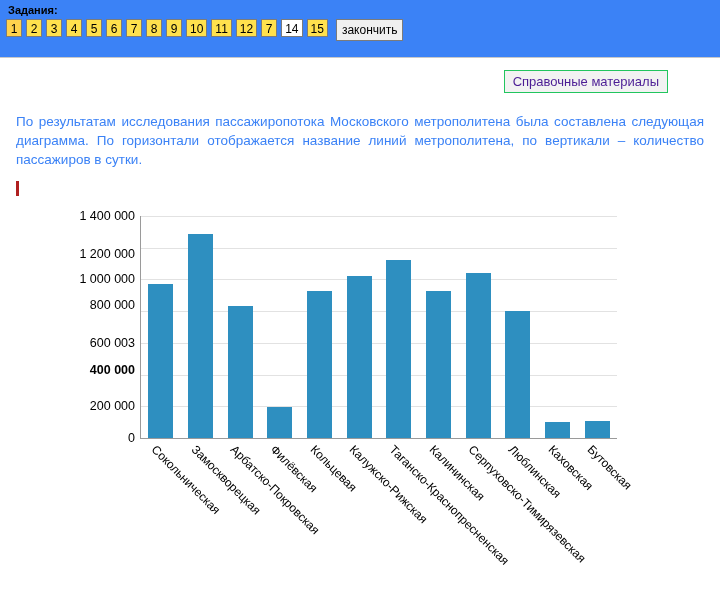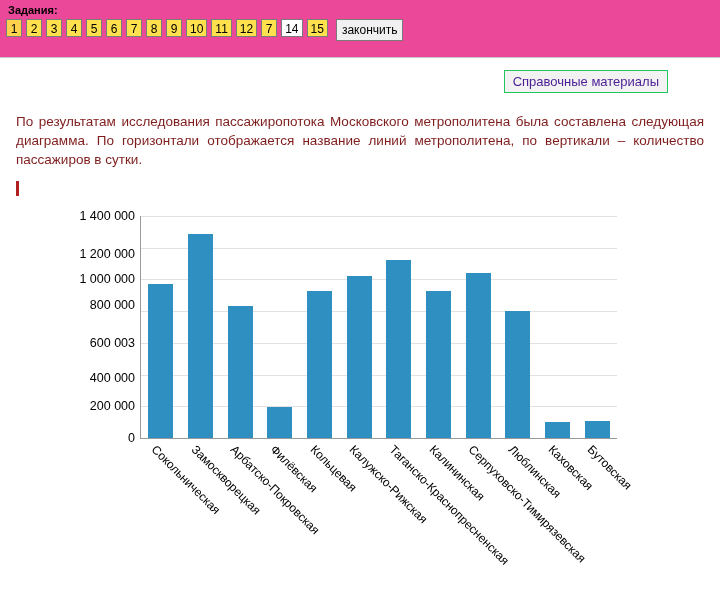--- a/index.html
+++ b/index.html
@@ -12,21 +12,21 @@
     background: #ffffff;
     font-family: "Liberation Sans", sans-serif;
     font-size: 13px;
     color: #000000;
     overflow: hidden;
     position: relative;
   }
 
   
   .taskbar {
-    background: #ec4899;
+    background: #3b82f6;
     border-bottom: 1px solid #c8c8c8;
     padding: 4px 6px 8px 6px;
     height: 58px;
     box-sizing: border-box;
   }
   .taskbar-label {
     font-size: 11px;
     font-weight: bold;
     color: #000;
     margin: 0 0 3px 2px;
@@ -98,21 +98,21 @@
   
   .content {
     padding: 0 16px;
     box-sizing: border-box;
   }
   .intro {
     font-size: 13.5px;
     line-height: 19px;
     text-align: justify;
     margin: 8px 0 0 0;
-    color: #7f1d1d;
+    color: #3b82f6;
   }
   .question-row {
     display: flex;
     align-items: flex-start;
     margin: 10px 0 0 0;
   }
   .q-bar {
     width: 3px;
     height: 15px;
     background: #b02020;
@@ -236,21 +236,21 @@
   </div>
 
   <div class="chart-wrap">
     <div class="plot">
       <div class="gridlines">
           <div class="gridline" style="top: 222px; background: transparent;"></div>
           <div class="ytick-label" style="top: 222px;">0</div>
           <div class="gridline" style="top: 190.286px;"></div>
           <div class="ytick-label" style="top: 190.286px;">200 000</div>
           <div class="gridline" style="top: 158.571px;"></div>
-          <div class="ytick-label" style="top: 162px;">400 000</div>
+          <div class="ytick-label" style="top: 154px; font-weight: bold;">400 000</div>
           <div class="gridline" style="top: 126.857px;"></div>
           <div class="ytick-label" style="top: 126.857px;">600 003</div>
           <div class="gridline" style="top: 95.1429px;"></div>
           <div class="ytick-label" style="top: 89px;">800 000</div>
           <div class="gridline" style="top: 63.4286px;"></div>
           <div class="ytick-label" style="top: 63.4286px;">1 000 000</div>
           <div class="gridline" style="top: 31.7143px;"></div>
           <div class="ytick-label" style="top: 38px;">1 200 000</div>
           <div class="gridline" style="top: 0px;"></div>
           <div class="ytick-label" style="top: 0px;">1 400 000</div>

